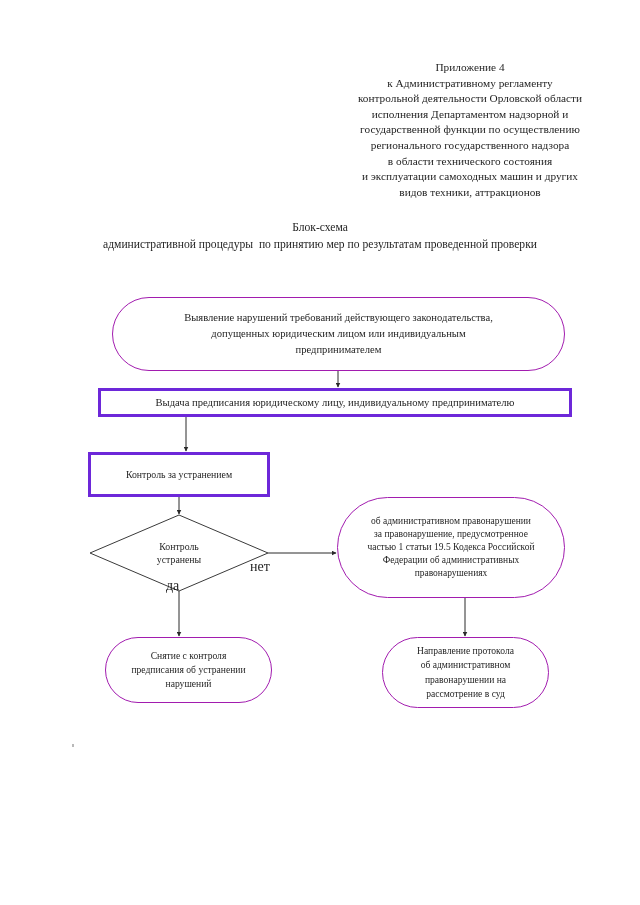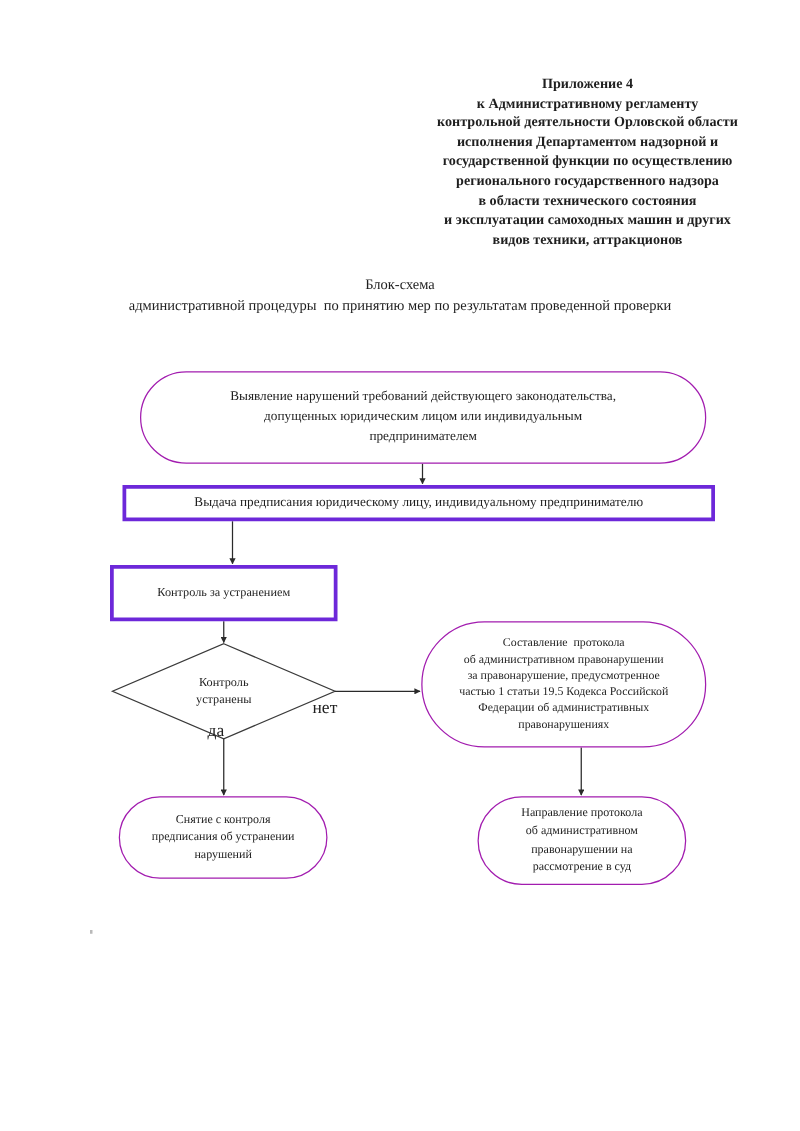--- a/index.html
+++ b/index.html
@@ -26,21 +26,20 @@
   
   .doc-header {
     position: absolute;
     left: 305px;
     top: 60px;
     width: 330px;
     text-align: center;
     font-size: 11.3px;
     line-height: 15.6px;
     color: #1f1f1f;
-    font-weight: bold;
   }
   .doc-header div { white-space: pre; }
 
   
   .doc-title {
     position: absolute;
     left: 0;
     top: 220px;
     width: 640px;
     text-align: center;
@@ -98,21 +97,21 @@
   }
   #node-control {
     left: 88px; top: 452px; width: 182px; height: 45px;
     font-size: 9.8px; line-height: 14px;
   }
   #node-protocol {
     left: 337px; top: 497px; width: 228px; height: 101px;
     font-size: 9.5px; line-height: 13px;
   }
   #node-release {
-    left: 95px; top: 637px; width: 167px; height: 66px;
+    left: 105px; top: 637px; width: 167px; height: 66px;
     font-size: 9.6px; line-height: 14px;
   }
   #node-court {
     left: 382px; top: 637px; width: 167px; height: 71px;
     font-size: 9.6px; line-height: 14.5px;
   }
   #node-protocol .txt { padding: 0 8px; }
   #node-release .txt, #node-court .txt { padding: 0 6px; }
   #node-control .txt { padding: 0 6px; }
 
@@ -209,21 +208,20 @@
 
   <div class="node" id="node-decision">
     <div class="txt">
       <div>Контроль</div>
       <div>устранены</div>
     </div>
   </div>
 
   <div class="node shape-stadium" id="node-protocol">
     <div class="txt">
-      <div>Составление  протокола</div>
       <div>об административном правонарушении</div>
       <div>за правонарушение, предусмотренное</div>
       <div>частью 1 статьи 19.5 Кодекса Российской</div>
       <div>Федерации об административных</div>
       <div>правонарушениях</div>
     </div>
   </div>
 
   <div class="node shape-stadium" id="node-release">
     <div class="txt">

